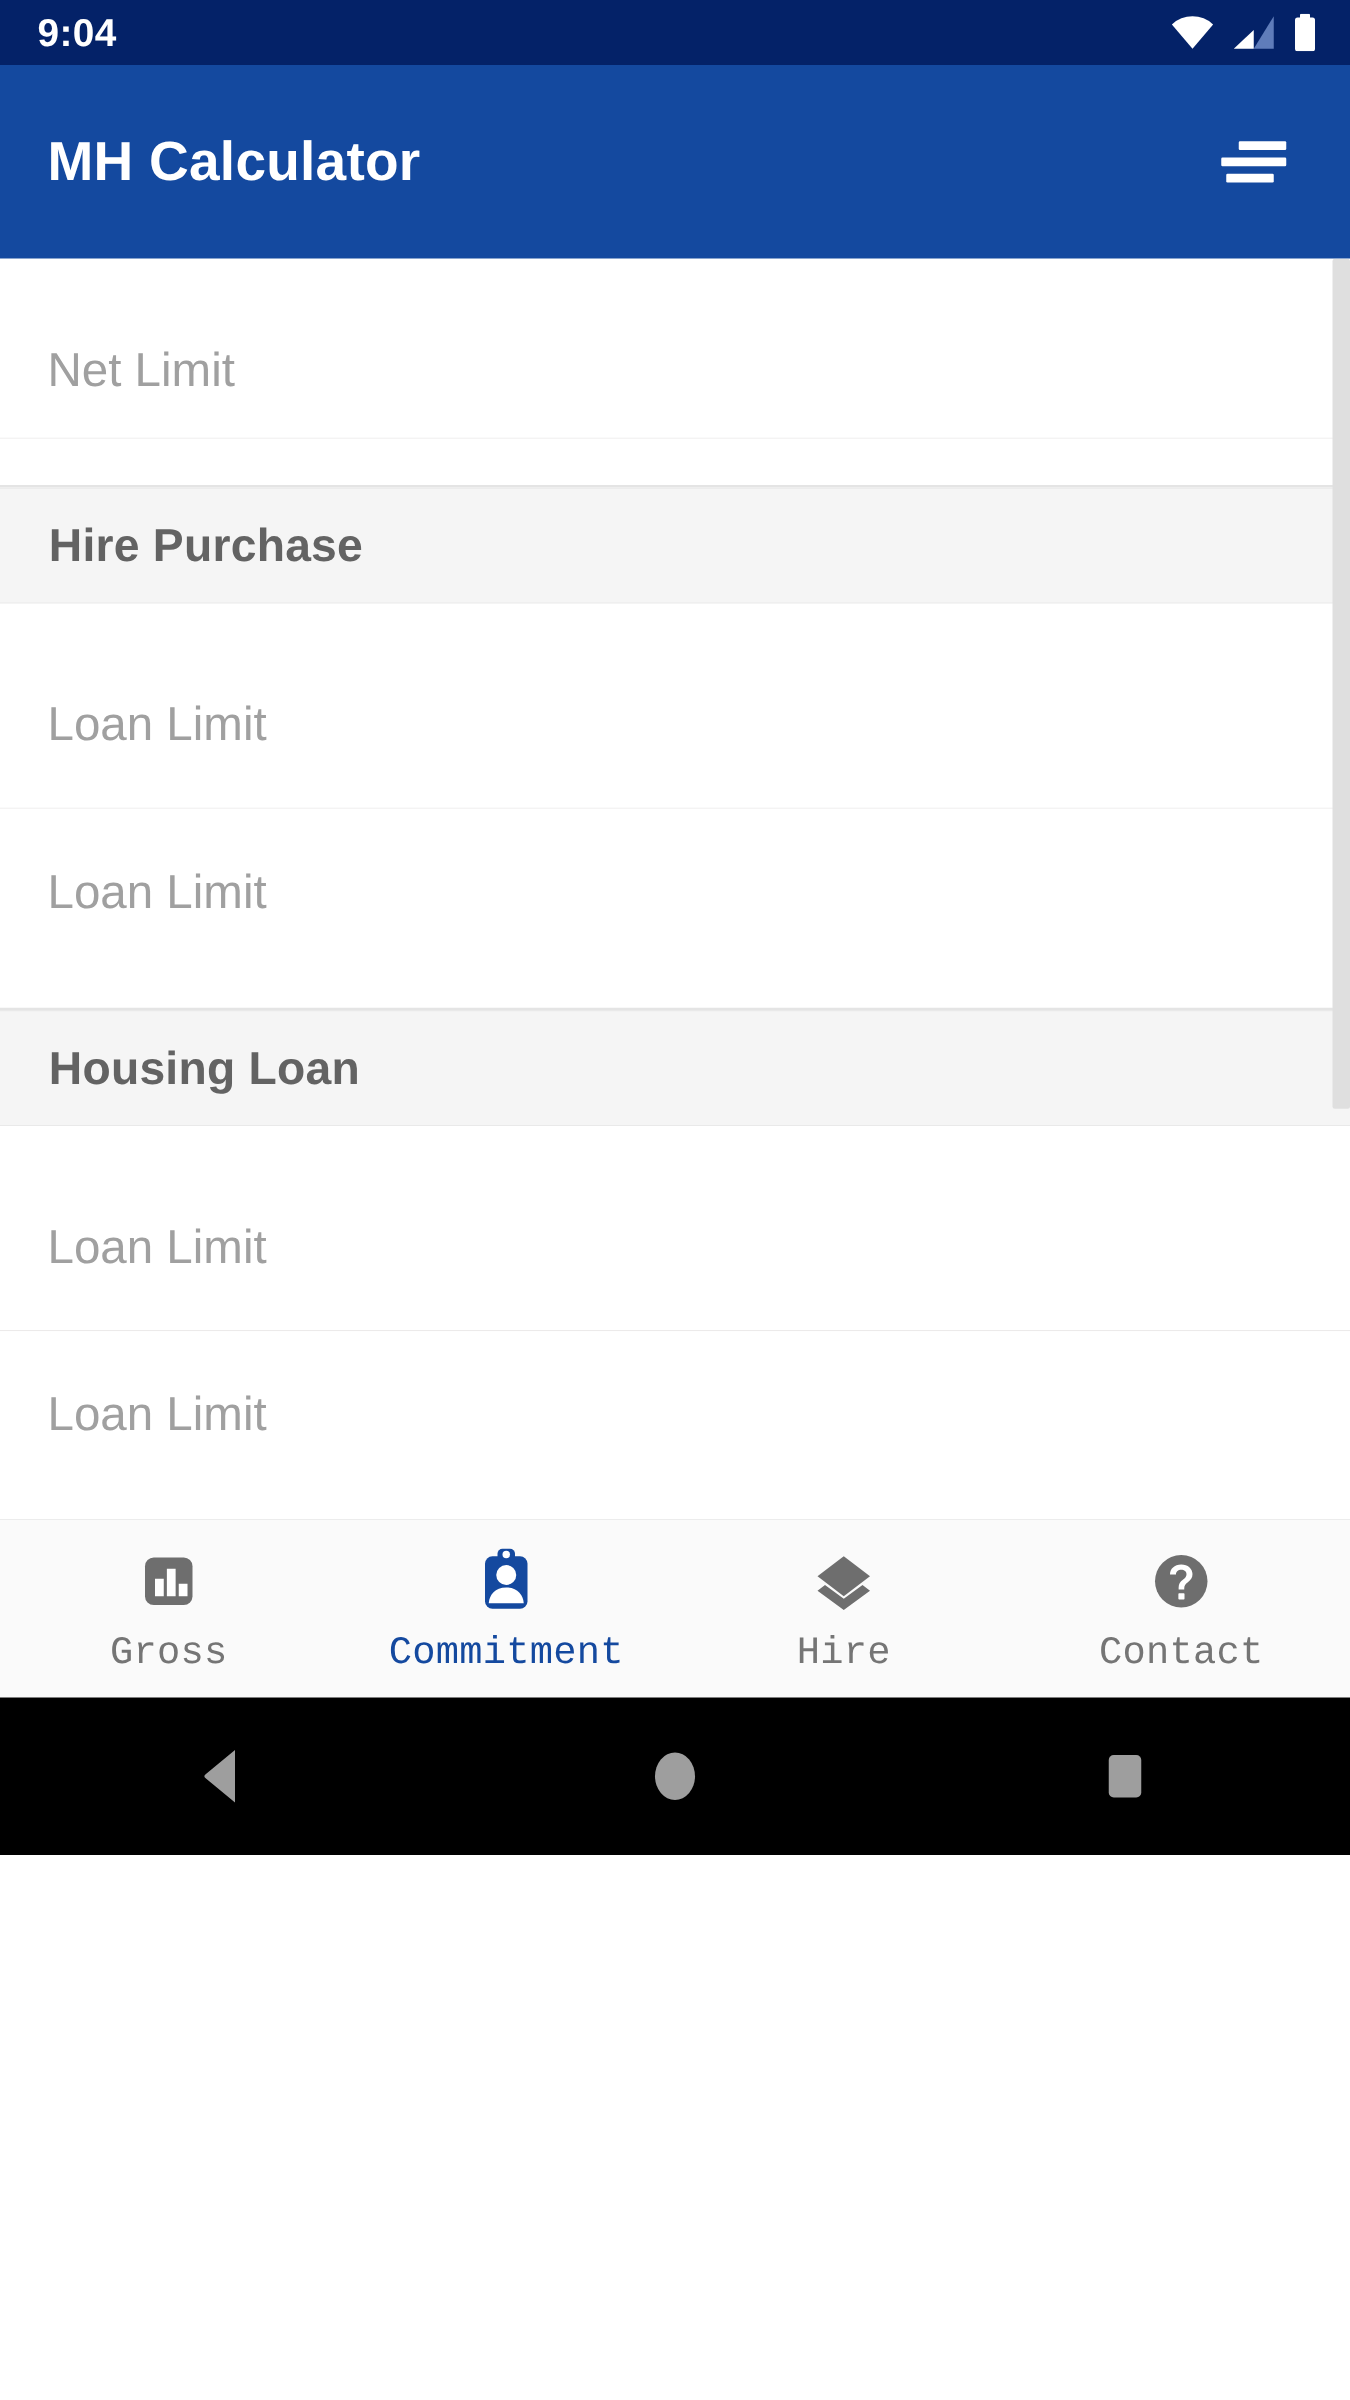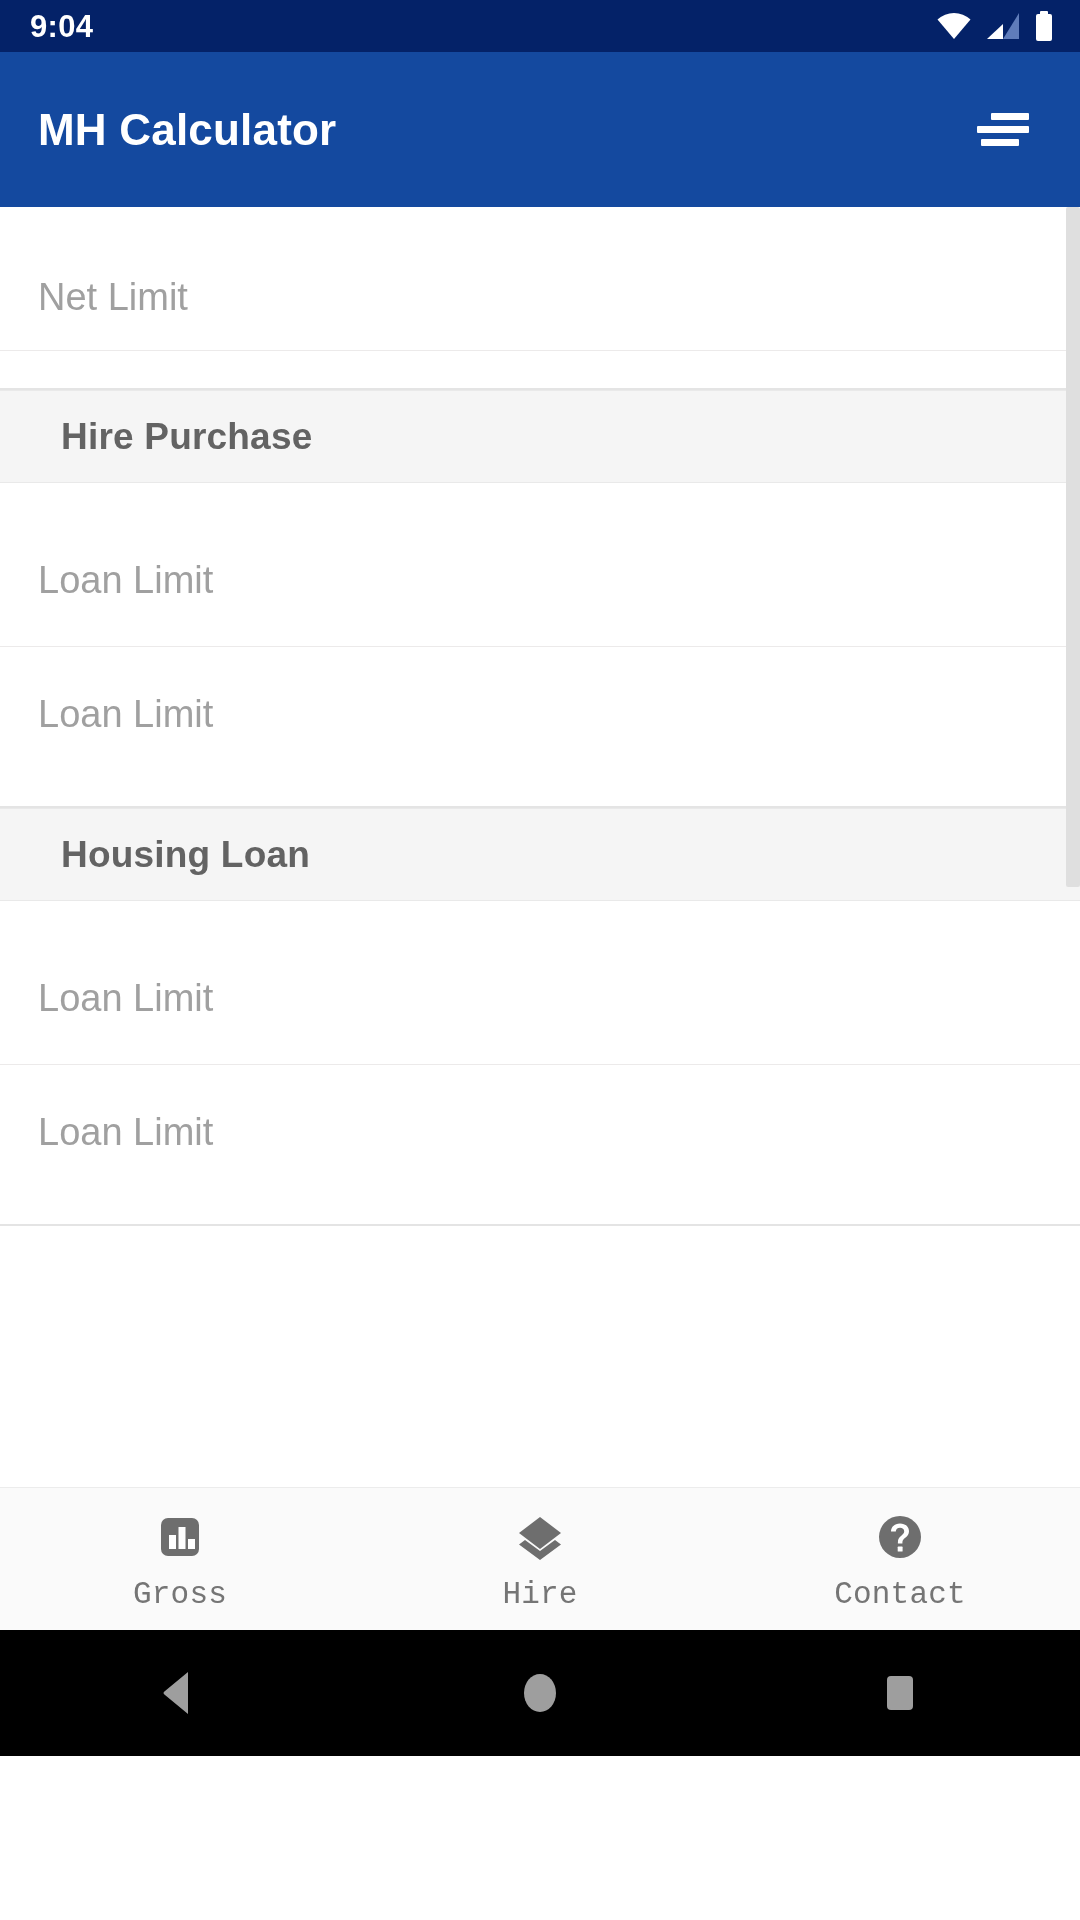--- a/index.html
+++ b/index.html
@@ -8,21 +8,21 @@
     width: 1080px;
     height: 1920px;
     background: #ffffff;
     font-family: "Liberation Sans", sans-serif;
     overflow: hidden;
   }
 
   .phone {
     position: relative;
     width: 1080px;
-    height: 1756px;
+    height: 1484px;
     display: flex;
     flex-direction: column;
     background: #ffffff;
   }
 
   
   .status-bar {
     height: 52px;
     background: #042268;
     display: flex;
@@ -124,21 +124,21 @@
     height: 1px;
     background: #eceaea;
     margin: 0 0 0 0;
   }
 
   .section-header {
     background: #f5f5f5;
     height: 93px;
     display: flex;
     align-items: center;
-    padding: 0 61px;
+    padding: 0 39px;
     border-top: 1px solid #e9e9e9;
     border-bottom: 1px solid #e9e9e9;
   }
   .section-header .title {
     color: #636363;
     font-size: 37px;
     font-weight: bold;
     line-height: 1;
     letter-spacing: 0.2px;
   }
@@ -317,20 +317,32 @@
         <svg width="52" height="52" viewBox="0 0 52 52">
           <rect x="7" y="7" width="38" height="38" rx="7" fill="#6e6e6e"></rect>
           <rect x="15" y="24" width="7" height="14" fill="#ffffff"></rect>
           <rect x="24.5" y="16" width="7" height="22" fill="#ffffff"></rect>
           <rect x="34" y="28" width="7" height="10" fill="#ffffff"></rect>
         </svg>
       </span>
       <span class="nav-label">Gross</span>
     </div>
 
+    <div class="nav-item active">
+      <span class="nav-icon">
+        <svg width="52" height="56" viewBox="0 0 52 56">
+          <rect x="19" y="2" width="14" height="11" rx="4" fill="#14499f"></rect>
+          <rect x="9" y="8" width="34" height="42" rx="6" fill="#14499f"></rect>
+          <circle cx="26" cy="6.5" r="3" fill="#ffffff"></circle>
+          <circle cx="26" cy="23" r="8" fill="#ffffff"></circle>
+          <path d="M26 33 C17 33 12.5 39 12 45.5 L40 45.5 C39.5 39 35 33 26 33 Z" fill="#ffffff"></path>
+        </svg>
+      </span>
+      <span class="nav-label">Commitment</span>
+    </div>
 
     <div class="nav-item">
       <span class="nav-icon">
         <svg width="52" height="52" viewBox="0 0 52 52">
           <path d="M26 6 L47 22 L26 38 L5 22 Z" fill="#6e6e6e"></path>
           <path d="M11 29 L5 33.5 L26 49 L47 33.5 L41 29 L26 40 Z" fill="#6e6e6e"></path>
         </svg>
       </span>
       <span class="nav-label">Hire</span>
     </div>

